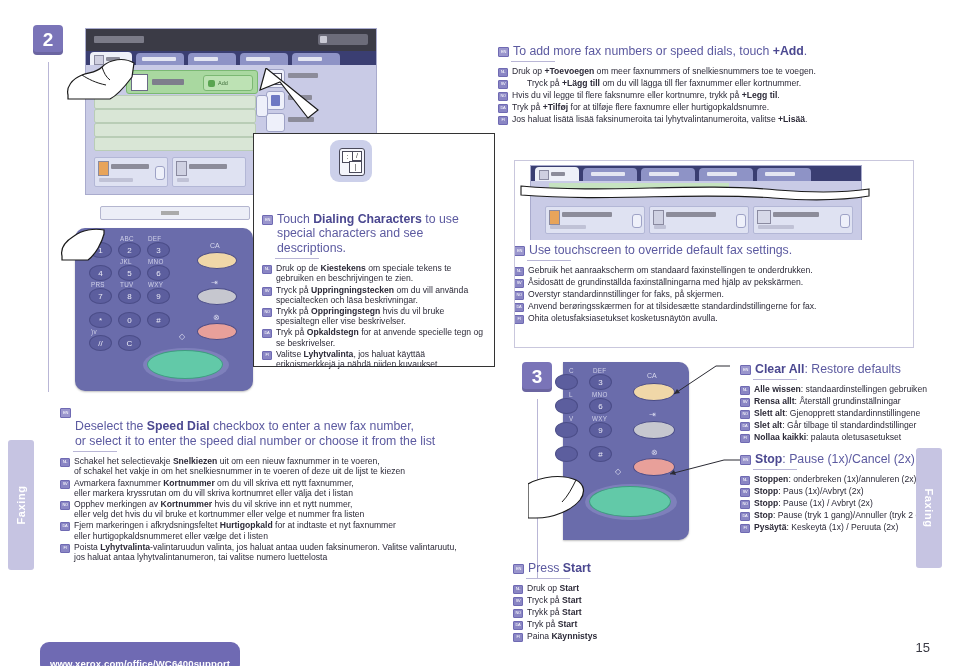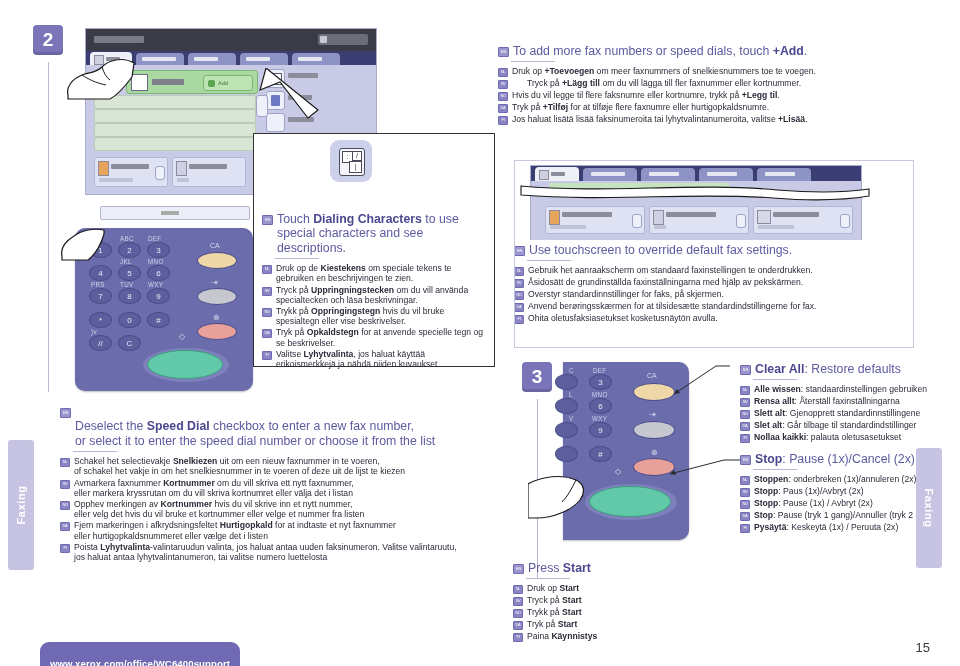--- a/index.html
+++ b/index.html
@@ -460,21 +460,21 @@
       </div>
     </div>
     <div class="rule"></div>
     <div id="loc-clear_all">
         <div class="line loc-line">
           <div class="flag">NL</div>
           <div class="txt" style="white-space: pre-line;"><span></span><b>Alle wissen</b><span>: standaardinstellingen gebruiken</span></div>
         </div>
         <div class="line loc-line">
           <div class="flag">SV</div>
-          <div class="txt" style="white-space: pre-line;"><span></span><b>Rensa allt</b><span>: Återställ faxinställningarna</span></div>
+          <div class="txt" style="white-space: pre-line;"><span></span><b>Rensa allt</b><span>: Återställ grundinställningar</span></div>
         </div>
         <div class="line loc-line">
           <div class="flag">NO</div>
           <div class="txt" style="white-space: pre-line;"><span></span><b>Slett alt</b><span>: Gjenopprett standardinnstillingene</span></div>
         </div>
         <div class="line loc-line">
           <div class="flag">DA</div>
           <div class="txt" style="white-space: pre-line;"><span></span><b>Slet alt</b><span>: Går tilbage til standardindstillinger</span></div>
         </div>
         <div class="line loc-line">

